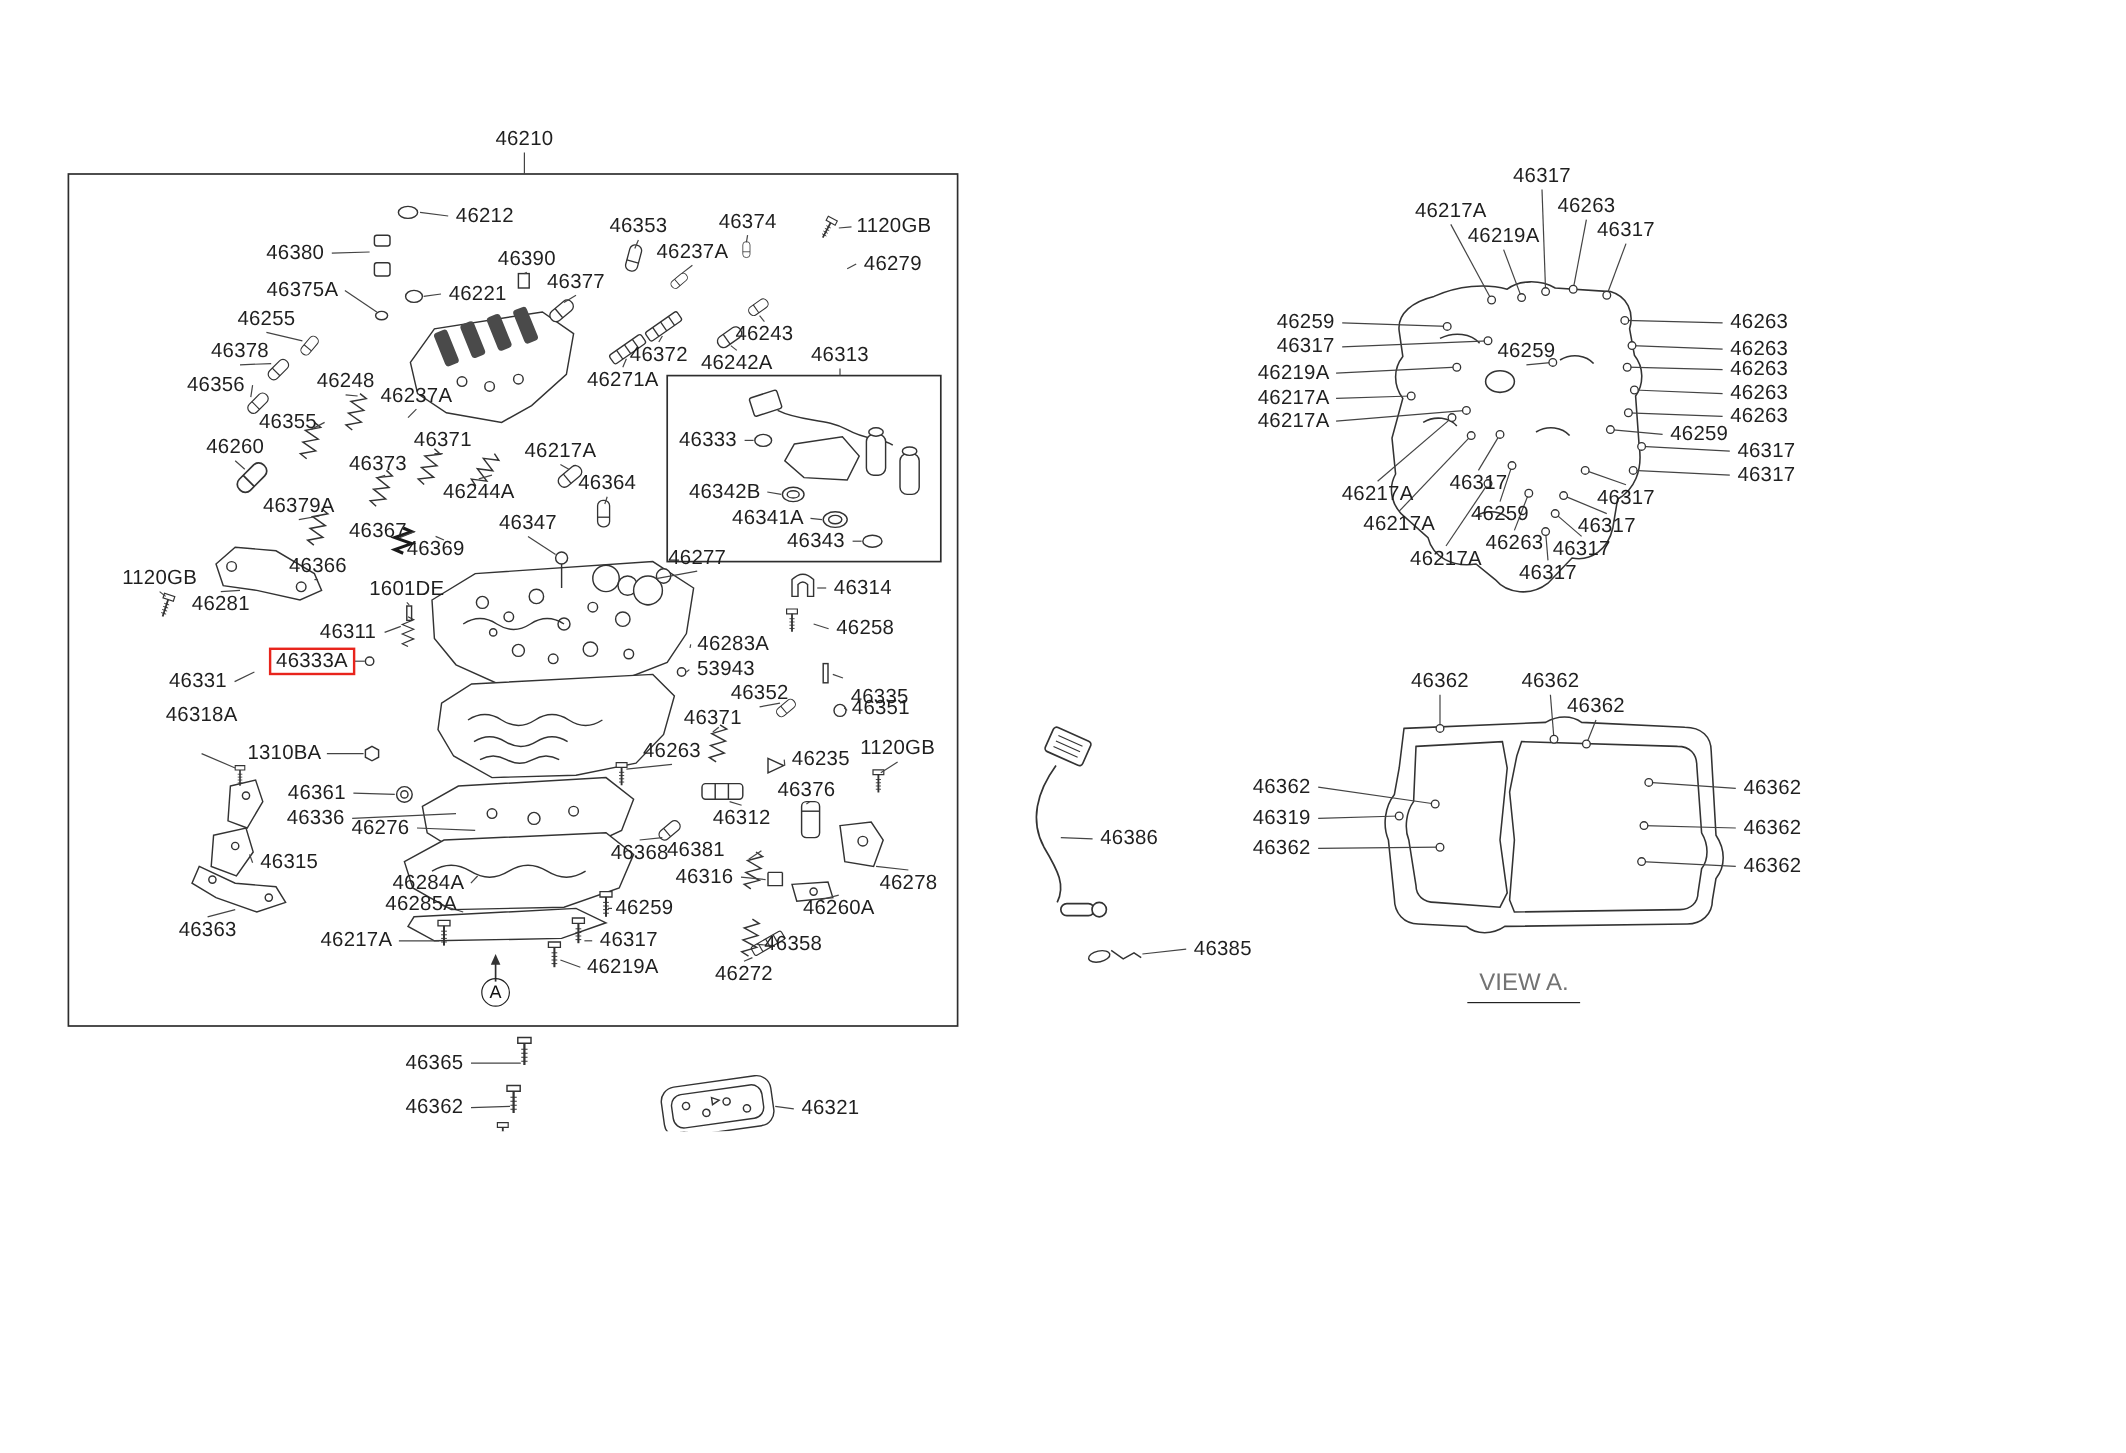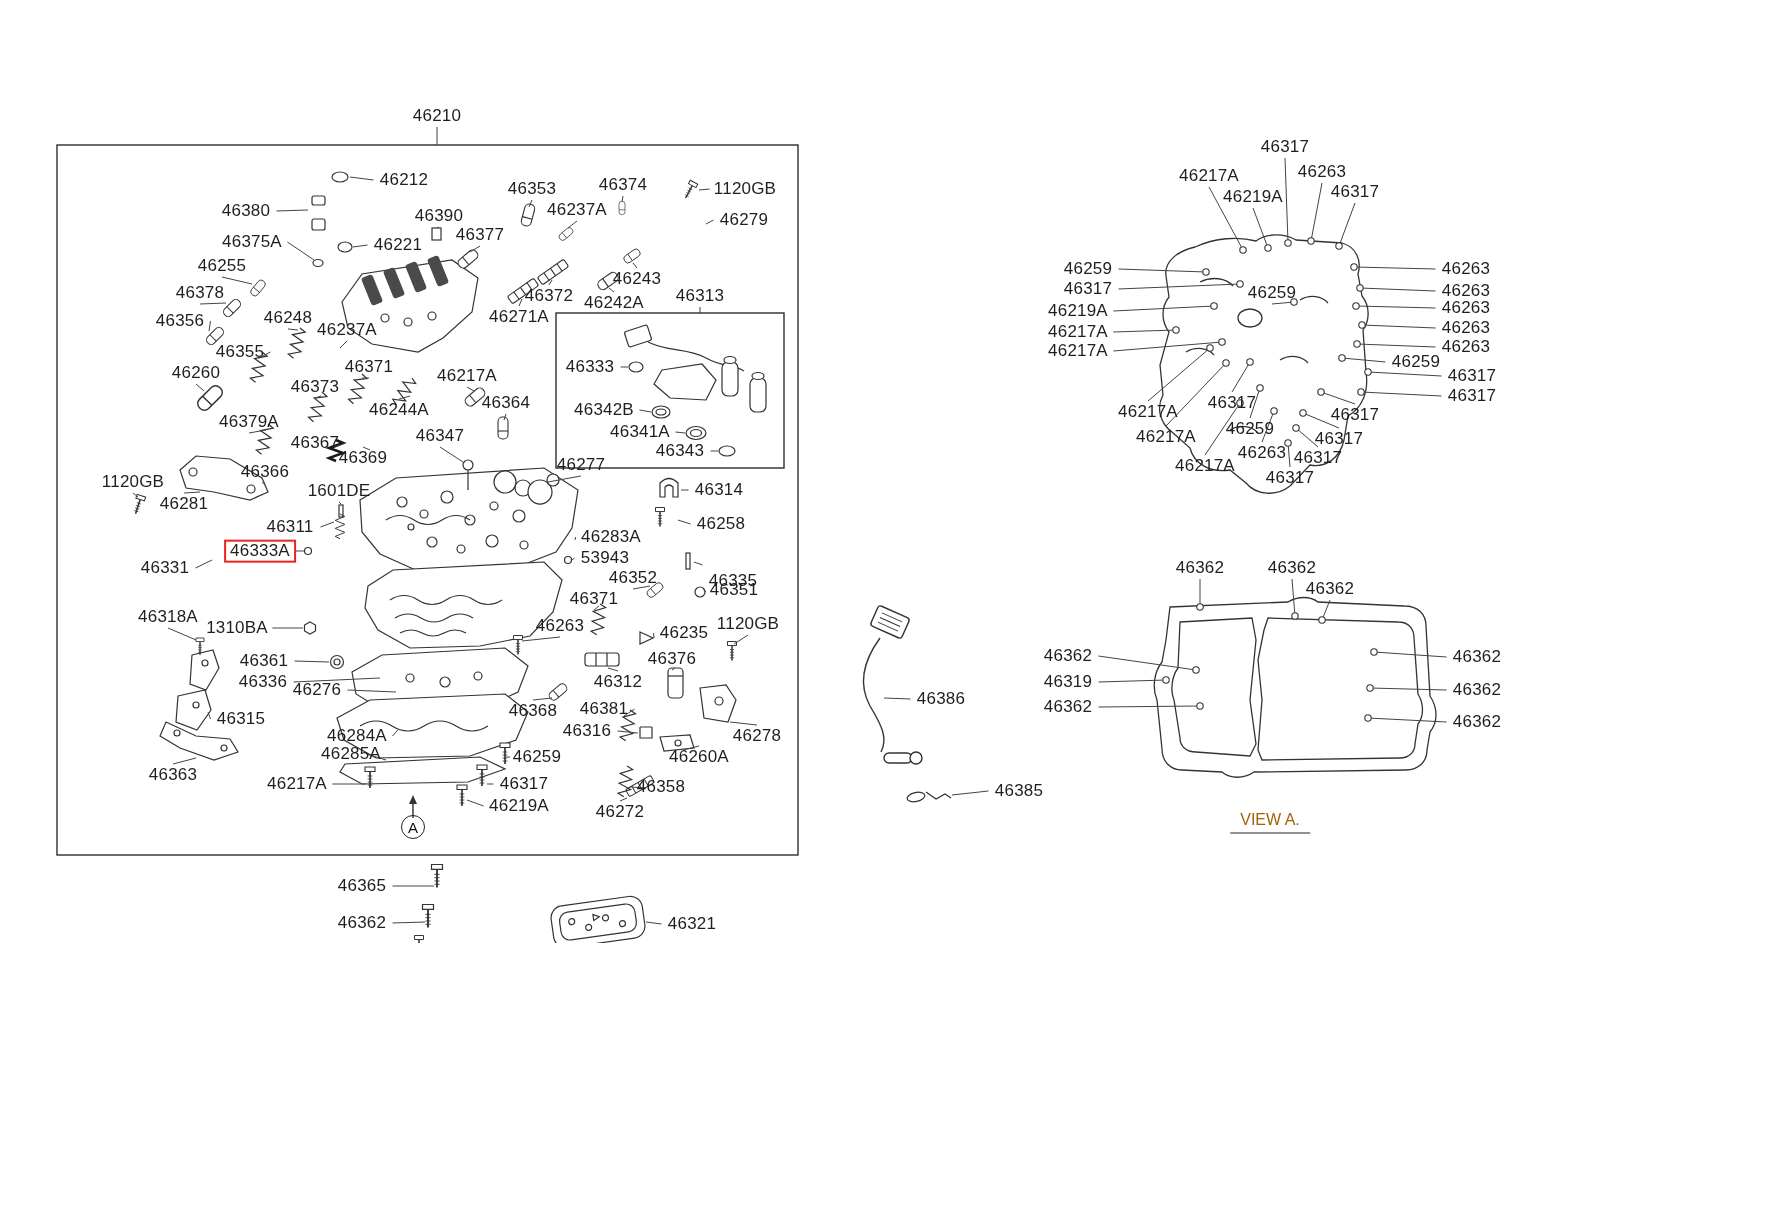--- a/index.html
+++ b/index.html
@@ -19,21 +19,21 @@
   .leader { stroke:#444; stroke-width:1; }
   .hole { fill:#fff; stroke:#333; stroke-width:1.1; }
   #marker-a {
     position:absolute; left:413px; top:827px; transform:translate(-50%,-50%);
     width:24px; height:24px; border:1.6px solid #222; border-radius:50%;
     display:flex; align-items:center; justify-content:center;
     font-size:15px; color:#111; z-index:3;
   }
   #view-a {
     position:absolute; left:1270px; top:822px; transform:translate(-50%,-50%);
-    font-size:16px; color:#a16207; padding:0 10px 4px; border-bottom:1.6px solid #222; z-index:3;
+    font-size:20px; color:#737373; padding:0 10px 4px; border-bottom:1.6px solid #222; z-index:3;
   }
 </style>
 </head>
 <body>
 
 <div id="stage">
 
   <svg id="art" width="1772" height="1211" viewBox="0 0 1772 1211">
     <defs>
       <g id="g-bolt">
@@ -466,32 +466,32 @@
       <div class="part-label" style="left: 290px; top: 527px;">46311</div>
       <div class="part-label" style="left: 721px; top: 524px;">46258</div>
       <div class="part-label" style="left: 611px; top: 537px;">46283A</div>
       <div class="part-label hl" style="left: 260px; top: 551px;">46333A</div>
       <div class="part-label" style="left: 605px; top: 558px;">53943</div>
       <div class="part-label" style="left: 165px; top: 568px;">46331</div>
       <div class="part-label" style="left: 733px; top: 565px; margin-top: 16px;">46335</div>
       <div class="part-label" style="left: 633px; top: 578px;">46352</div>
       <div class="part-label" style="left: 734px; top: 590px;">46351</div>
       <div class="part-label" style="left: 594px; top: 599px;">46371</div>
-      <div class="part-label" style="left: 168px; top: 617px; text-align: right;">46318A</div>
+      <div class="part-label" style="left: 168px; top: 596px; text-align: right;">46318A</div>
       <div class="part-label" style="left: 237px; top: 628px;">1310BA</div>
       <div class="part-label" style="left: 560px; top: 626px;">46263</div>
       <div class="part-label" style="left: 684px; top: 633px;">46235</div>
       <div class="part-label" style="left: 748px; top: 624px;">1120GB</div>
       <div class="part-label" style="left: 264px; top: 661px;">46361</div>
       <div class="part-label" style="left: 263px; top: 682px;">46336</div>
       <div class="part-label" style="left: 317px; top: 690px;">46276</div>
       <div class="part-label" style="left: 672px; top: 659px;">46376</div>
       <div class="part-label" style="left: 618px; top: 682px;">46312</div>
       <div class="part-label" style="left: 533px; top: 711px;">46368</div>
-      <div class="part-label" style="left: 604px; top: 709px;">46381</div>
+      <div class="part-label" style="left: 580px; top: 709px;">46381</div>
       <div class="part-label" style="left: 587px; top: 731px;">46316</div>
       <div class="part-label" style="left: 241px; top: 719px; text-align: right;">46315</div>
       <div class="part-label" style="left: 357px; top: 736px;">46284A</div>
       <div class="part-label" style="left: 331px; top: 754px; margin-left: 20px;">46285A</div>
       <div class="part-label" style="left: 757px; top: 736px;">46278</div>
       <div class="part-label" style="left: 699px; top: 757px;">46260A</div>
       <div class="part-label" style="left: 537px; top: 757px;">46259</div>
       <div class="part-label" style="left: 173px; top: 775px;">46363</div>
       <div class="part-label" style="left: 297px; top: 784px;">46217A</div>
       <div class="part-label" style="left: 524px; top: 784px;">46317</div>

